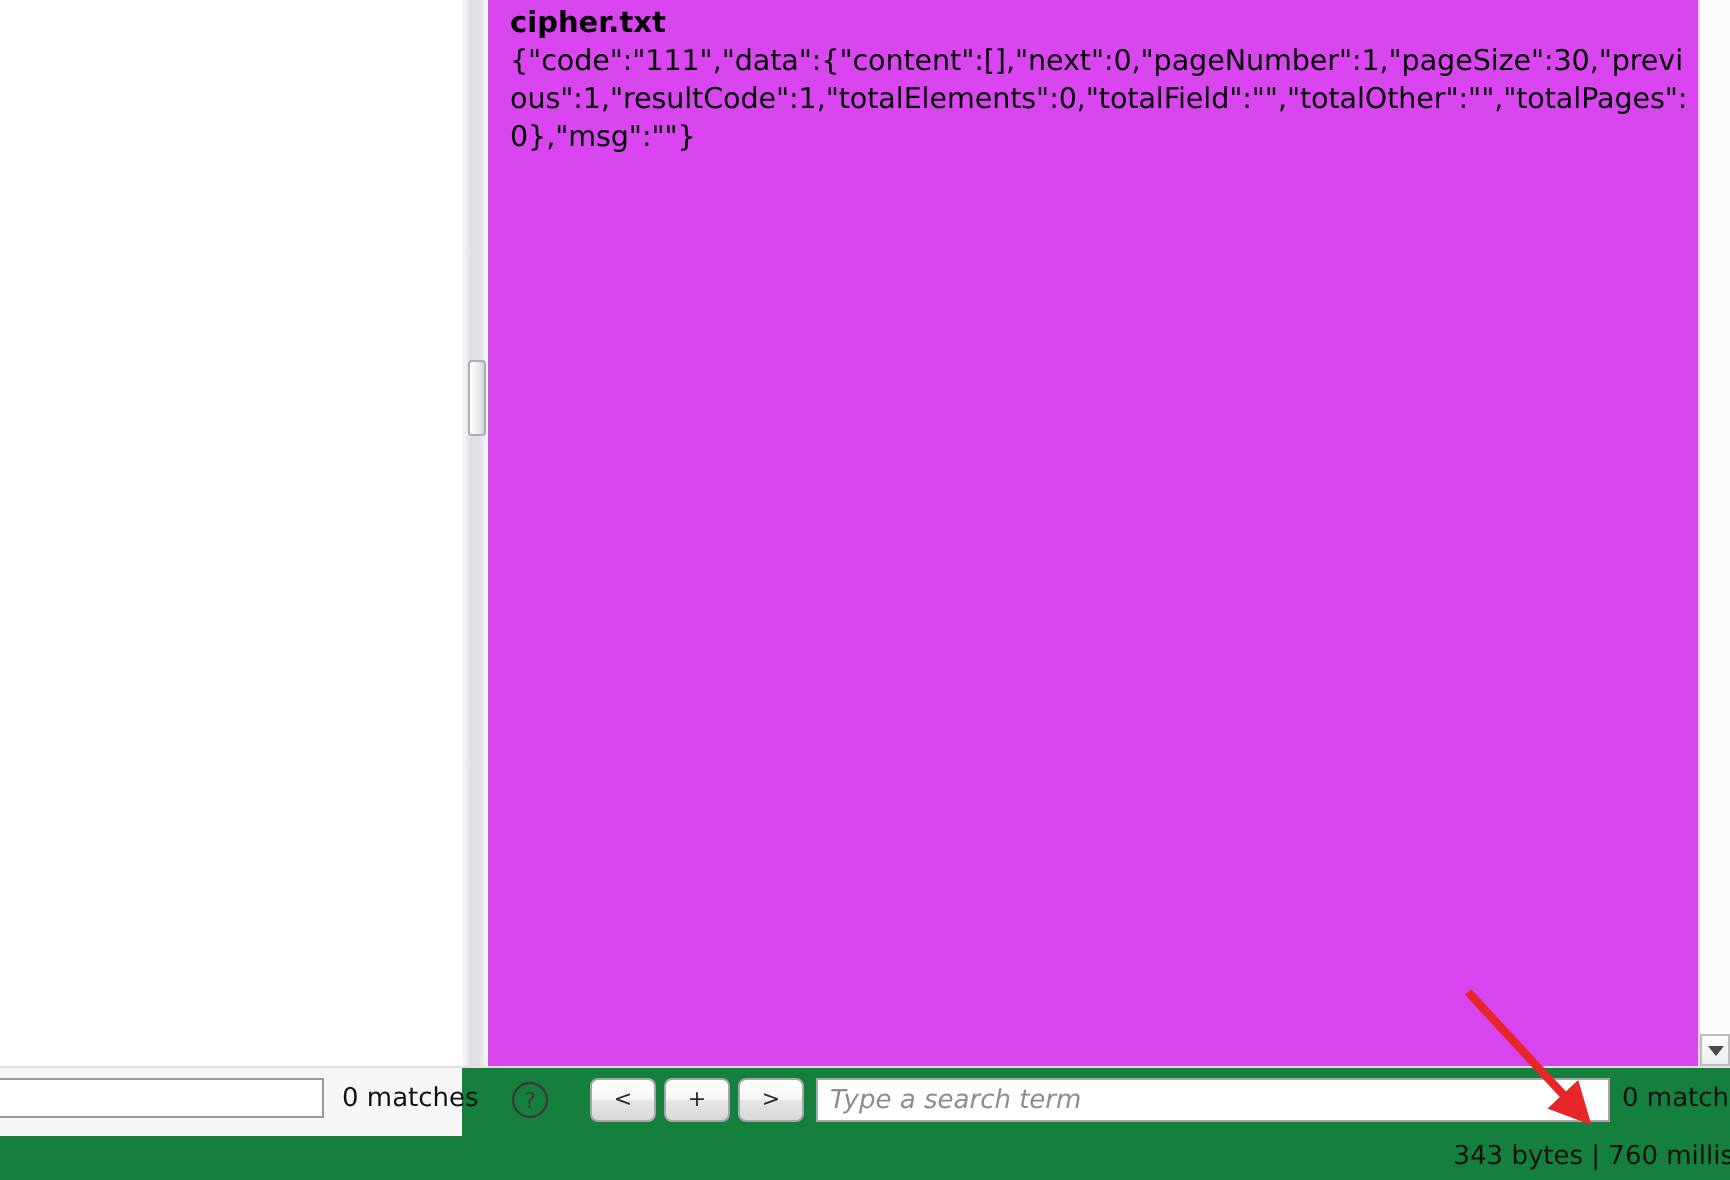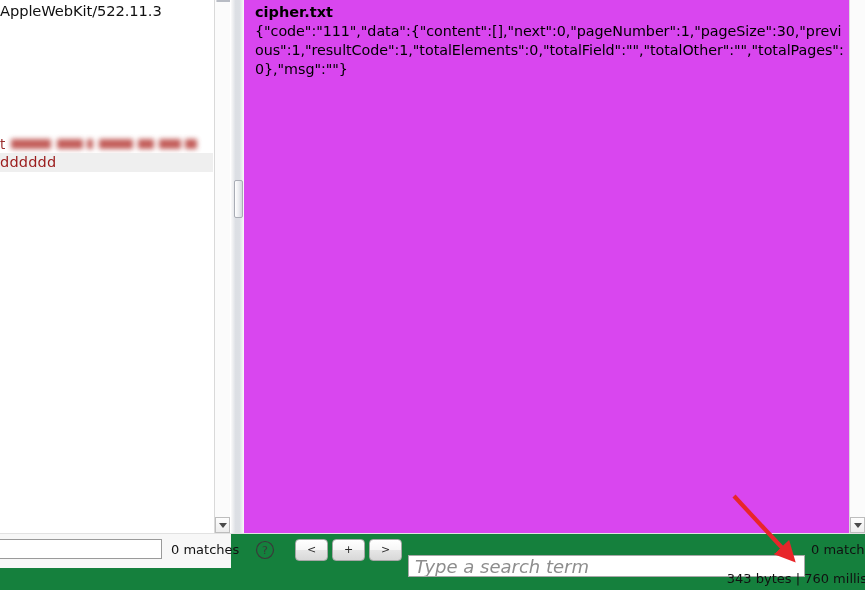--- a/index.html
+++ b/index.html
@@ -266,27 +266,27 @@
     box-sizing: border-box;
     padding: 0;
     cursor: default;
   }
   #btn-prev { left: 51px; }
   #btn-add  { left: 88px; }
   #btn-next { left: 125px; }
 
   #right-find-input {
     position: absolute;
-    left: 164px; top: 21px;
+    left: 164px; top: 5px;
     width: 397px; height: 22px;
     border: 1px solid #a8a8a8;
     background: #ffffff;
     box-sizing: border-box;
     font-family: "DejaVu Sans", "Liberation Sans", sans-serif;
-    font-size: 18px;
+    font-size: 13px;
     padding: 0 6px;
     outline: none;
     color: #000;
   }
   #right-find-input::placeholder {
     color: #8d8d8d;
     font-style: italic;
     opacity: 1;
   }
   #right-matches {
@@ -313,52 +313,20 @@
     left: 720px; top: 488px;
     width: 90px; height: 80px;
     pointer-events: none;
   }
 </style>
 </head>
 <body>
 
 <div id="app">
 
-  <div id="left-panel">
-    <div id="left-content">
-
-      <div class="ua-line">AppleWebKit/522.11.3</div>
-
-      <div id="redacted-row">
-        <span id="redacted-prefix">t</span>
-        <div id="redacted-blur">
-          <i style="left:4px;  width:40px;"></i>
-          <i style="left:50px; width:26px;"></i>
-          <i style="left:80px; width:6px;"></i>
-          <i style="left:92px; width:34px;"></i>
-          <i style="left:131px;width:16px;"></i>
-          <i style="left:152px;width:22px;"></i>
-          <i style="left:178px;width:12px;"></i>
-        </div>
-      </div>
-
-      <div id="selected-row">
-        <span class="row-text">dddddd</span>
-      </div>
-
-    </div>
-
-    <div class="vscroll" id="left-scrollbar">
-      <div class="track"></div>
-      <div class="thumb"></div>
-      <div class="arrow-btn down">
-        <span class="arrow-glyph"></span>
-      </div>
-    </div>
-  </div>
 
   <div id="splitter">
     <div id="splitter-grip"></div>
   </div>
 
   <div id="right-panel">
     <div id="response-title">cipher.txt</div>
     <div id="response-body">{"code":"111","data":{"content":[],"next":0,"pageNumber":1,"pageSize":30,"previous":1,"resultCode":1,"totalElements":0,"totalField":"","totalOther":"","totalPages":0},"msg":""}</div>
   </div>
 

